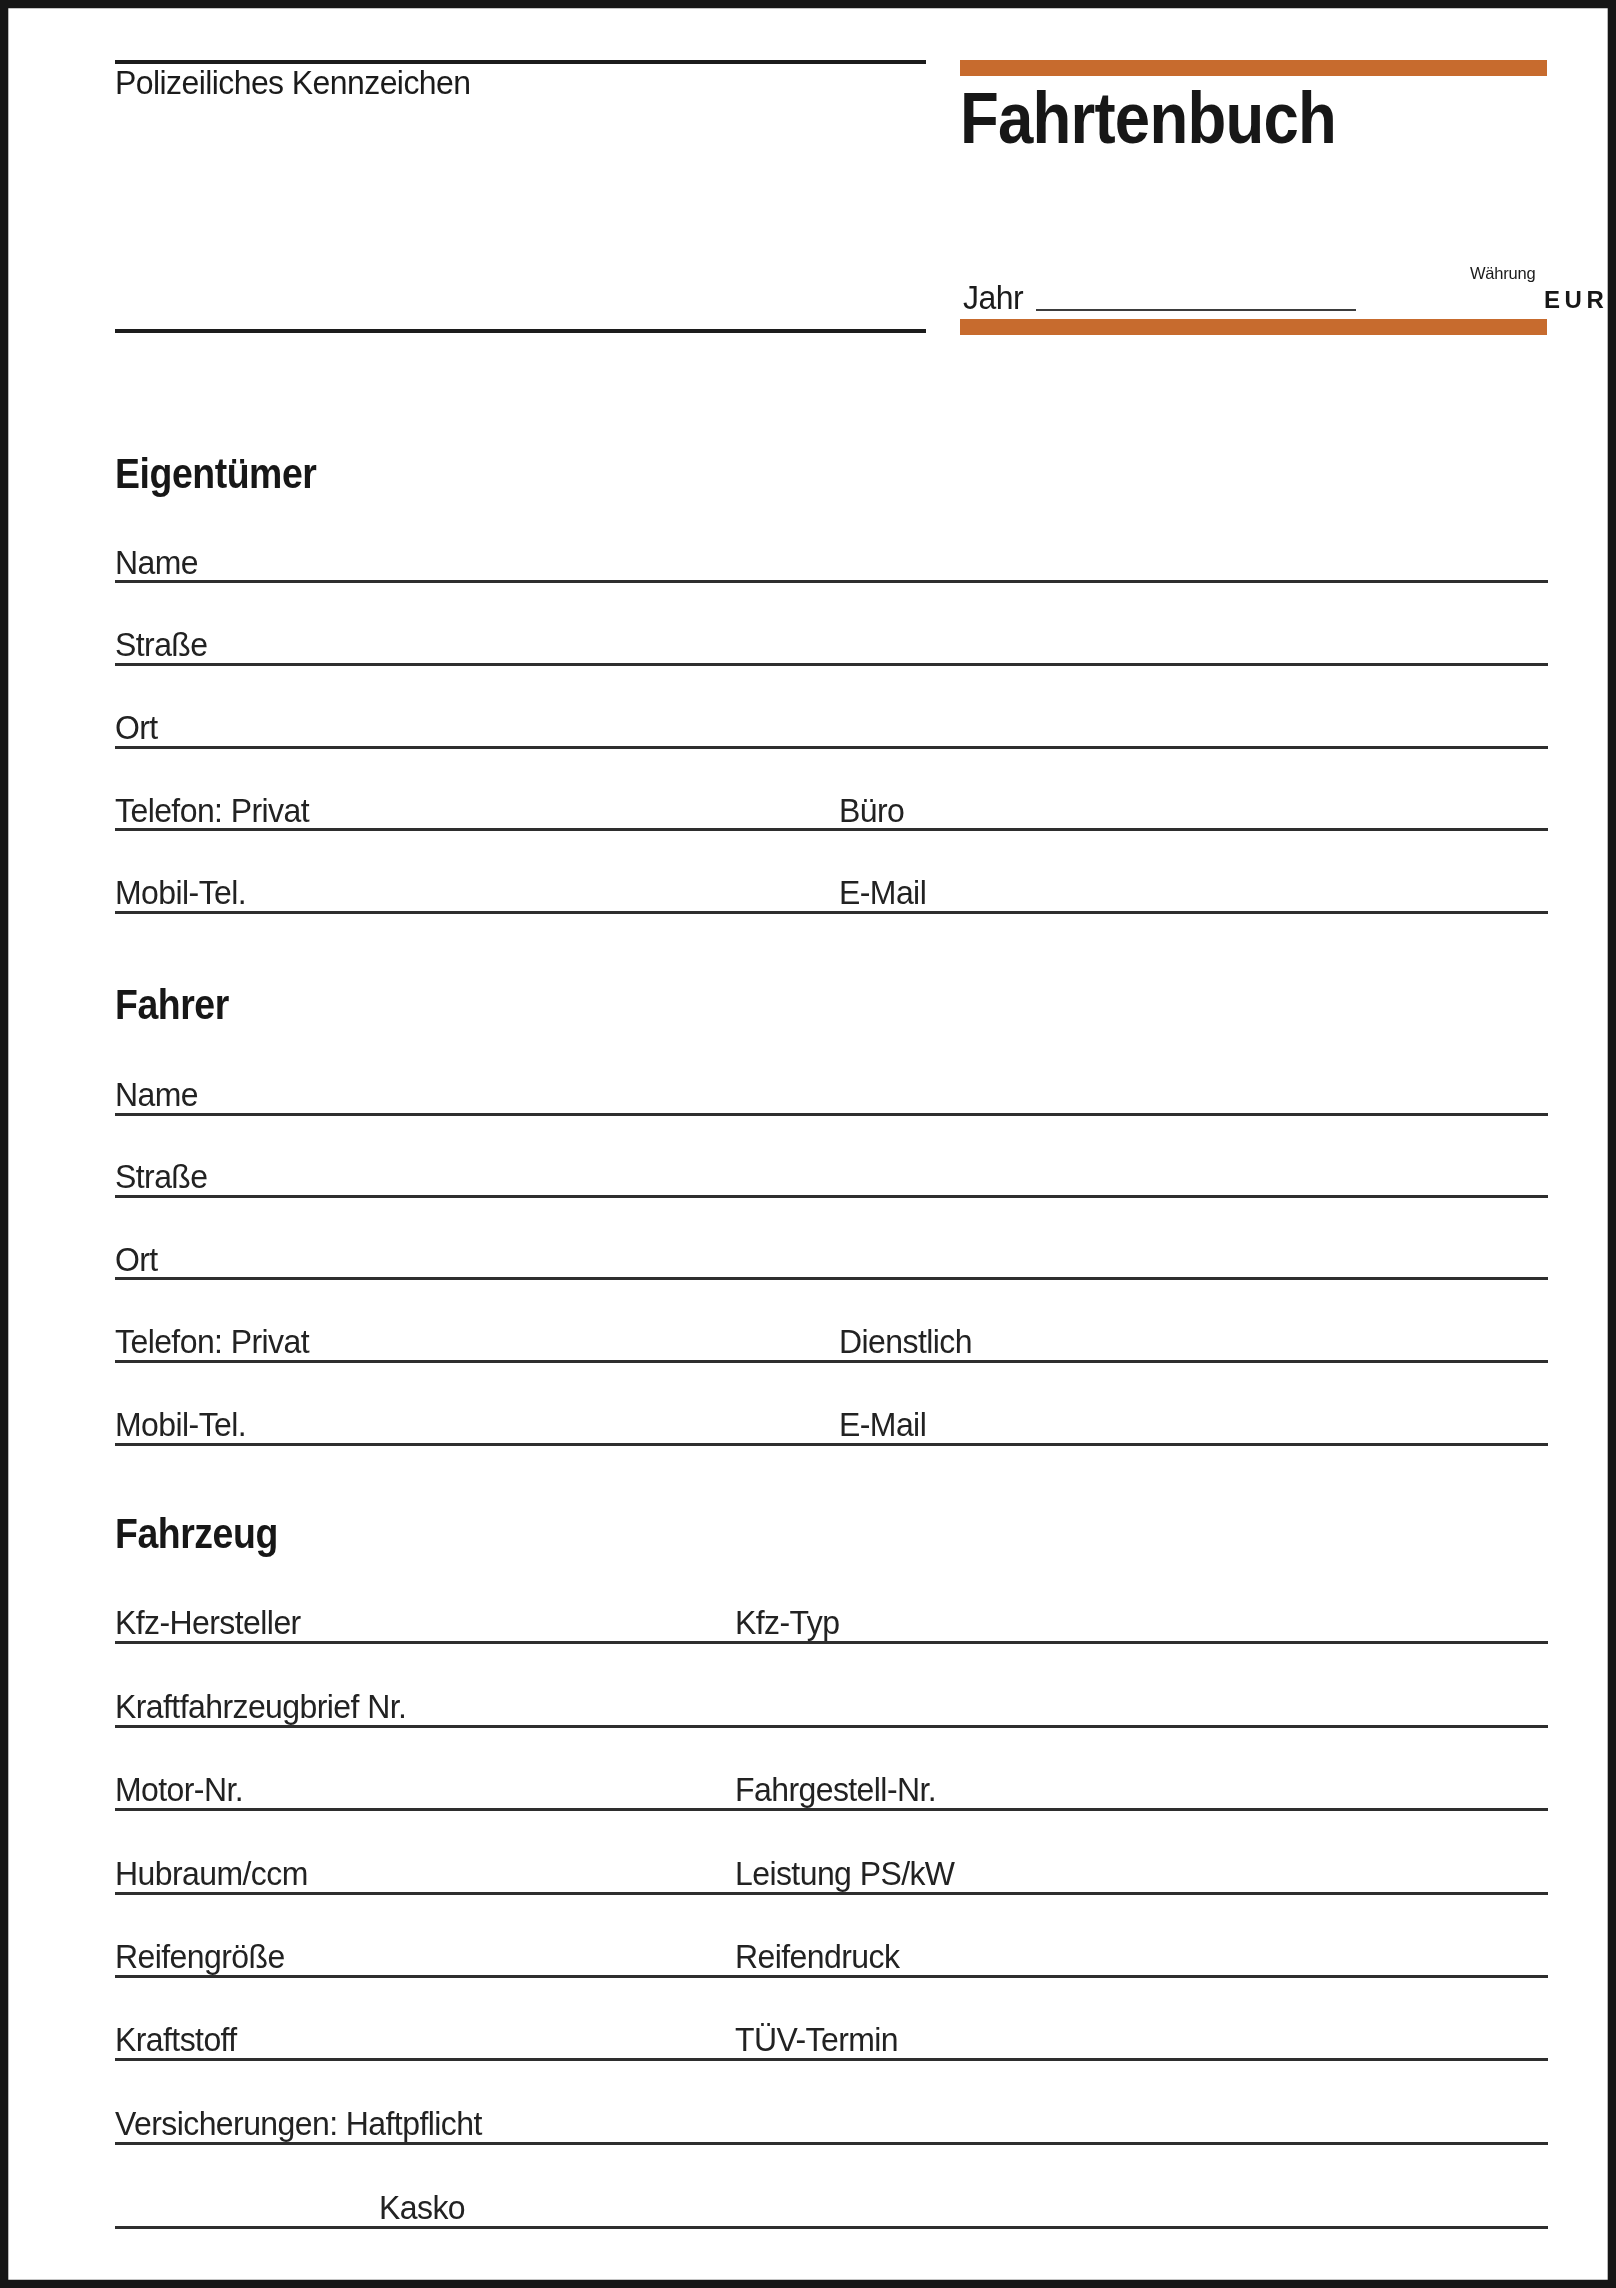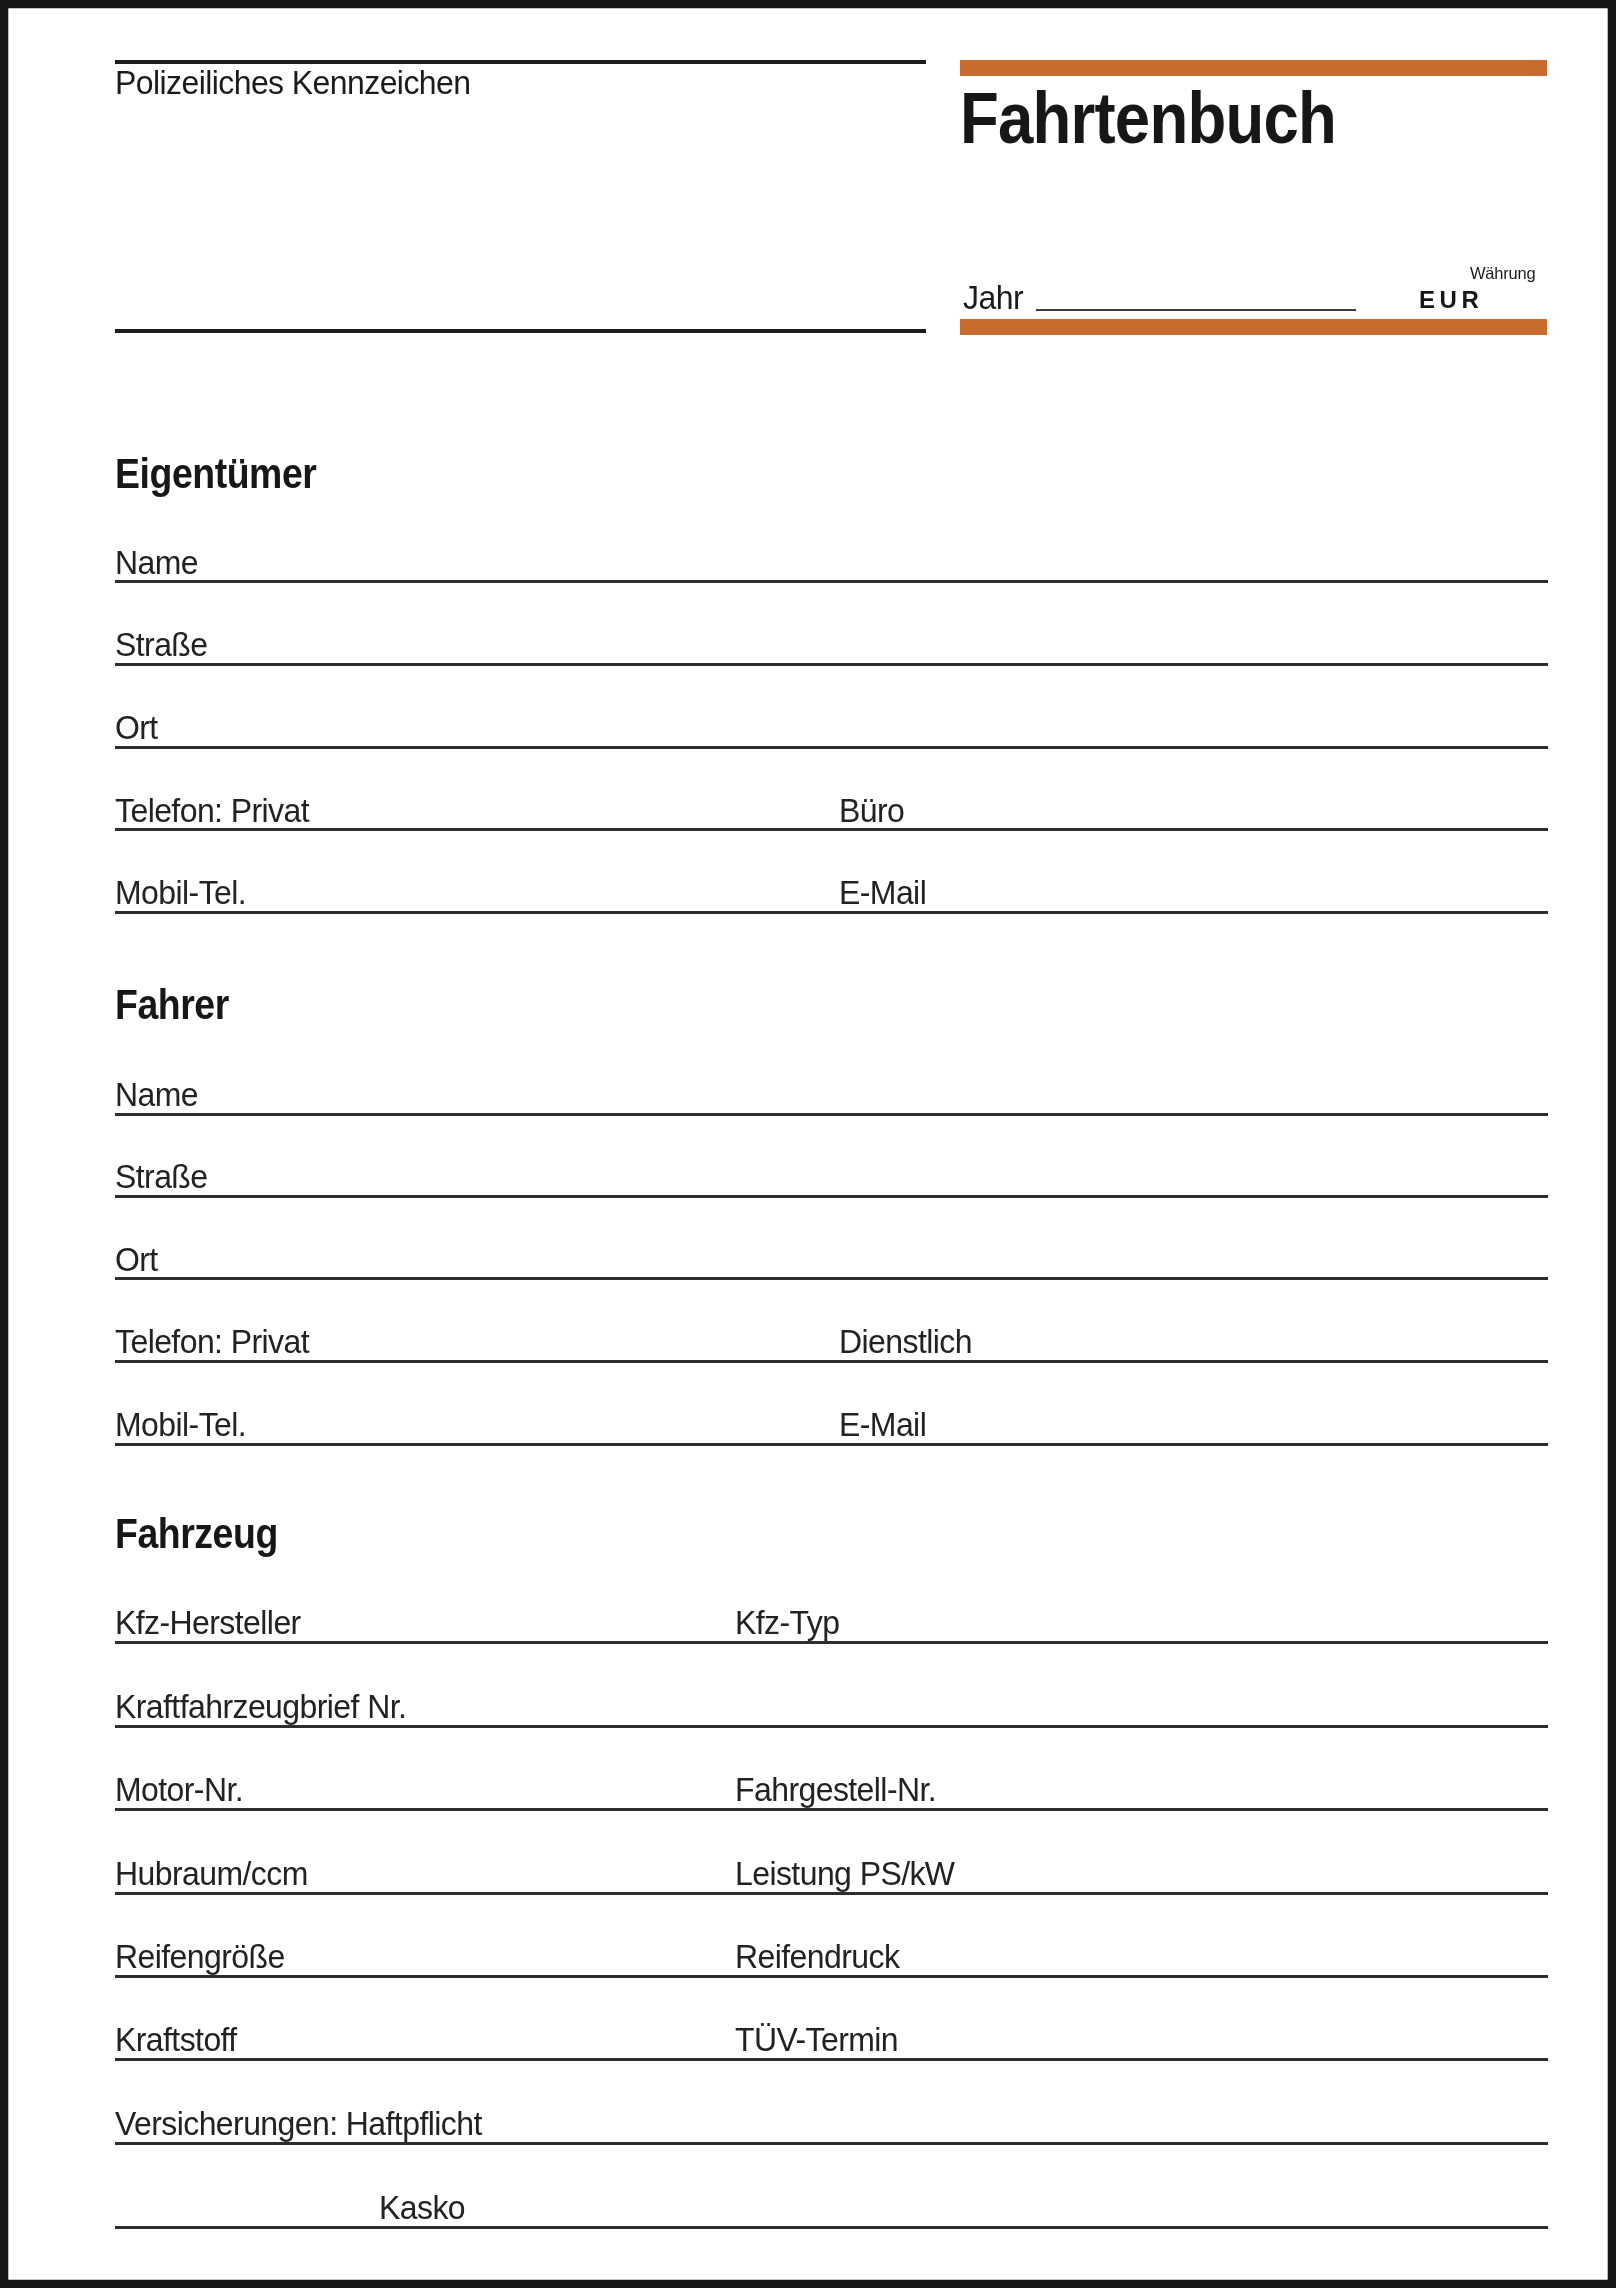--- a/index.html
+++ b/index.html
@@ -29,21 +29,21 @@
     position:absolute;left:963px;top:280px;
     font-size:34px;line-height:1;letter-spacing:-0.5px;
     transform:scaleX(0.94);transform-origin:left top;
   }
   .year-line{position:absolute;left:1036px;top:309px;width:320px;height:1.8px;background:#3d3d3d;}
   .currency-label{
     position:absolute;left:1470px;top:265px;
     font-size:16.5px;line-height:1;letter-spacing:-0.2px;
   }
   .currency-code{
-    position:absolute;left:1419px;top:288px;
+    position:absolute;left:1544px;top:288px;
     font-size:24px;font-weight:bold;line-height:1;letter-spacing:4.6px;
     color:#171717;
   }
   .section-heading{
     position:absolute;
     font-size:43px;font-weight:bold;line-height:1;letter-spacing:-0.5px;
     transform:scaleX(0.87);transform-origin:left top;white-space:nowrap;
     color:#171717;
   }
   .field-label{

